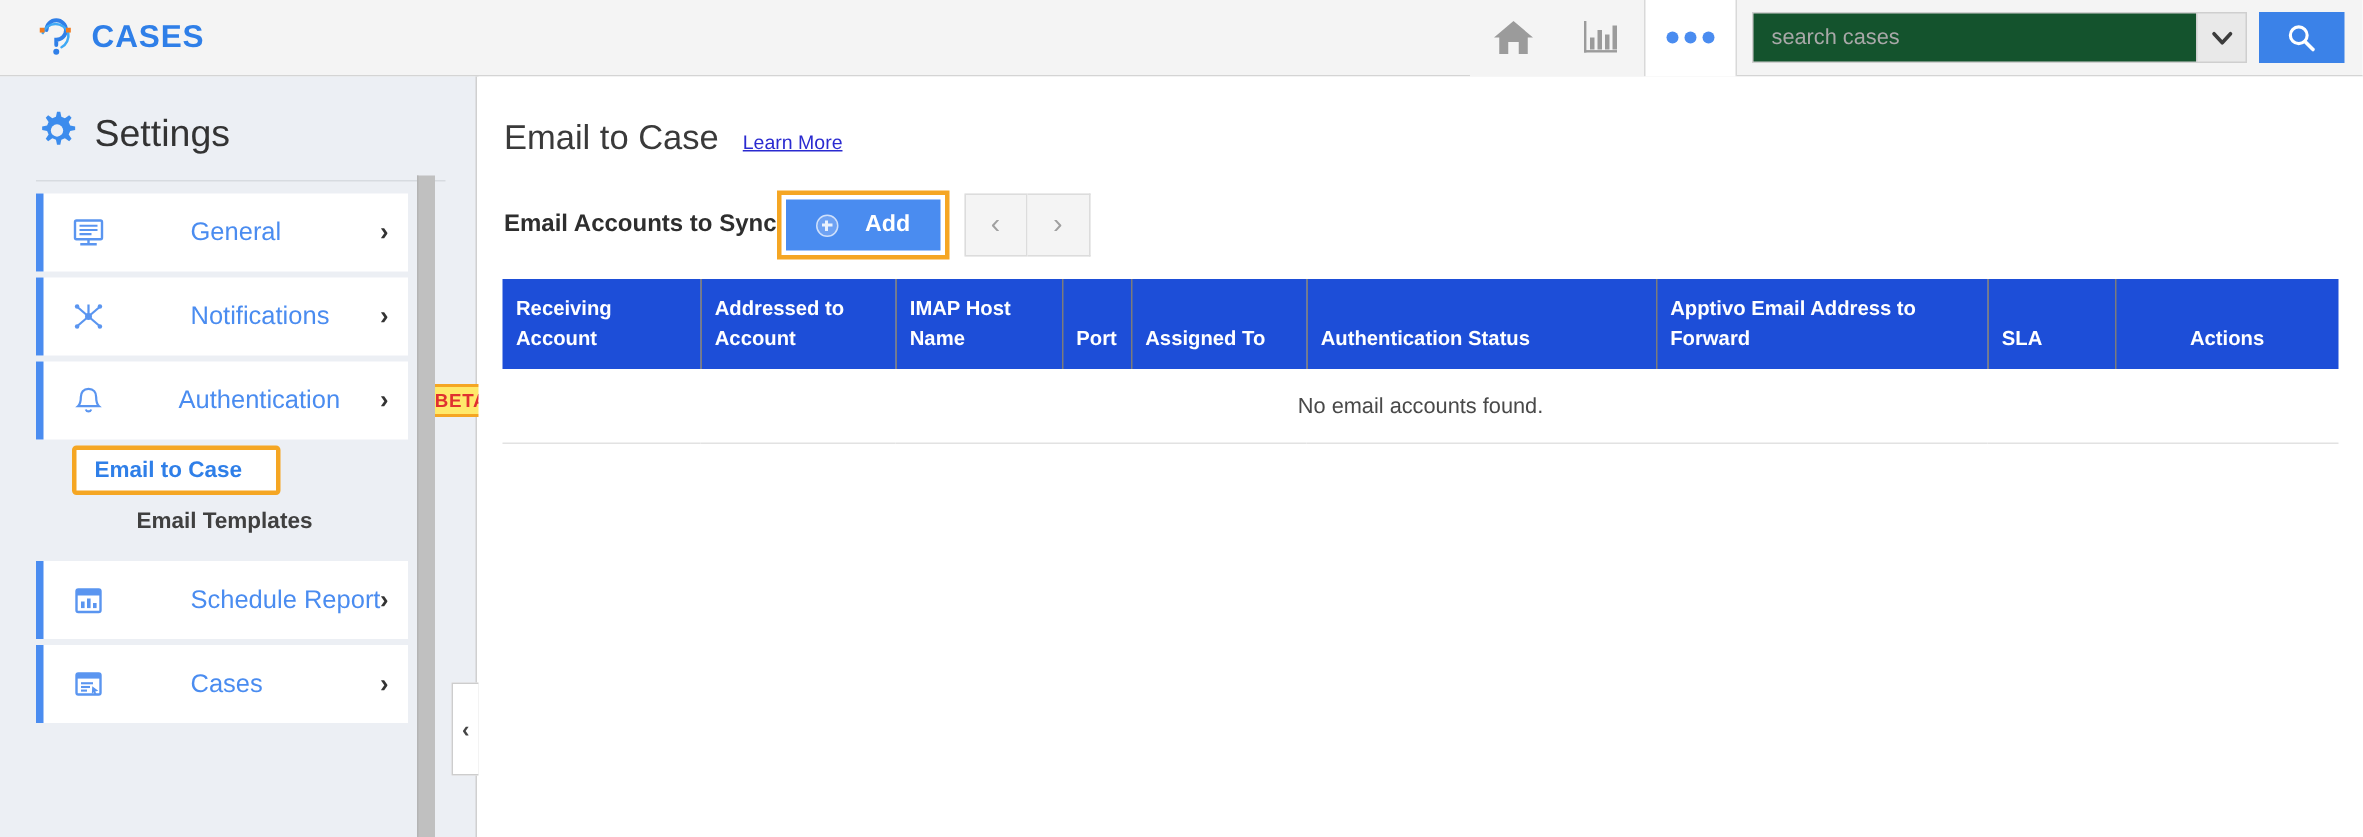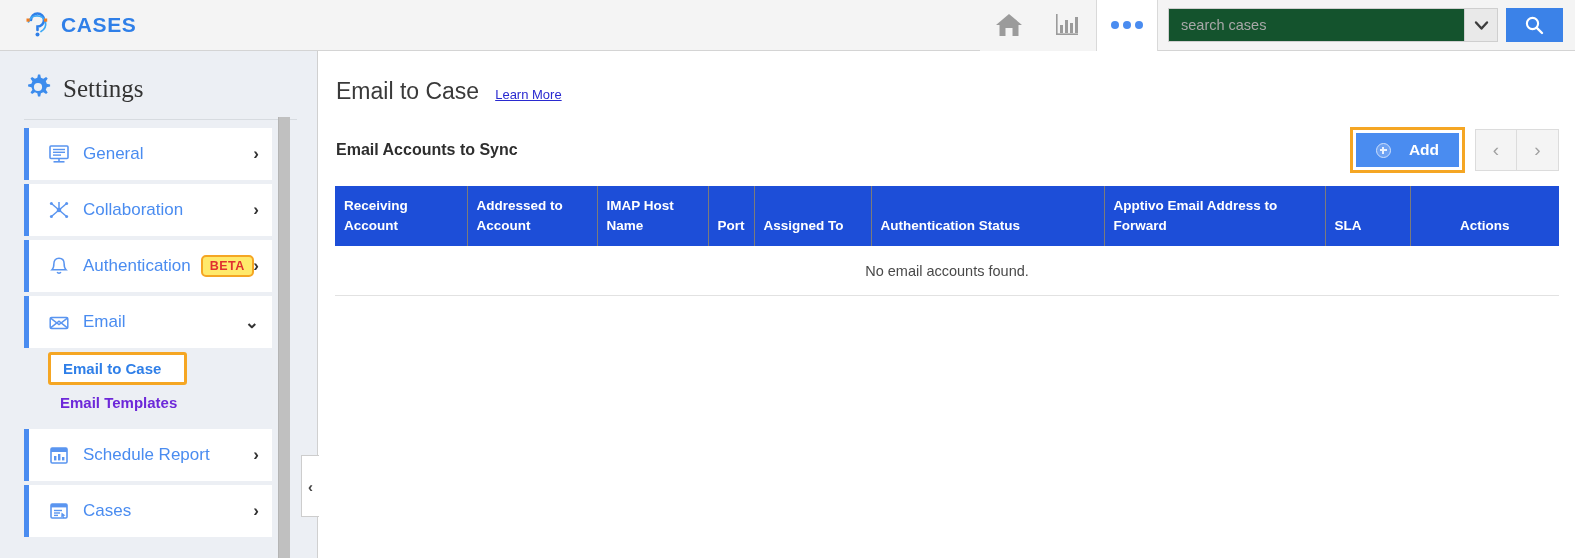--- a/index.html
+++ b/index.html
@@ -54,47 +54,48 @@
 
   
   .sidebar {
     position: absolute; top: 51px; left: 0; width: 318px; height: 507px;
     background: #eceff4; border-right: 1px solid #d0d0d0;
   }
   .settings-head {
     display: flex; align-items: center; gap: 11px;
     padding: 22px 0 14px 24px;
   }
-  .settings-title { font-size: 25px; color: #333; font-family: Liberation Serif, serif; }
+  .settings-title { font-size: 25px; color: #333; }
   .settings-rule { height: 1px; background: #d7dbe0; margin: 0 20px 0 24px; }
 
   .navlist { position: relative; margin-top: 8px; }
   .navitem {
     position: relative; height: 52px; background: #fff;
     margin-bottom: 4px; margin-right: 45px; margin-left: 24px;
     display: flex; align-items: center; padding-left: 19px;
     border-left: 5px solid #4a8cf0;
+    gap: 44px;
   }
   .navitem .nav-ico { width: 30px; display: flex; align-items: center; }
   .navitem .nav-label {
     font-size: 17px; color: #4a8cf0; margin-left: 5px;
   }
   .nav-badge {
     margin-left: 10px; background: #ffe96b; border: 2px solid #f5a623;
     border-radius: 5px; color: #e03030; font-size: 12.5px;
     font-weight: bold; padding: 2px 7px; letter-spacing: 0.5px;
   }
   .nav-chev {
     position: absolute; right: 13px; font-size: 17px;
     color: #333; font-weight: bold;
   }
 
   .subitem {
     height: 35px; display: flex; align-items: center;
-    padding-left: 60px; font-size: 15px; font-weight: bold; color: #6d28d9;
+    padding-left: 91px; font-size: 15px; font-weight: bold; color: #404040;
   }
   .subitem.active {
     color: #2f7fe8; margin-left: 48px; padding-left: 12px;
     width: 139px; height: 33px; background: #fff;
     border: 3px solid #f5a623; border-radius: 3px;
   }
 
   .sb-scroll {
     position: absolute; top: 66px; right: 27px;
     width: 12px; height: 441px; background: #c0c0c0;
@@ -111,21 +112,21 @@
 
   
   .main { position: absolute; top: 51px; left: 319px; width: 1256px; height: 507px; background: #fff; }
   .page-head { display: flex; align-items: baseline; padding: 27px 0 0 17px; }
   .page-title { font-size: 23px; color: #3a3a3a; }
   .learn-more {
     font-size: 13px; color: #2a2ad0; text-decoration: underline;
     margin-left: 16px;
   }
   .section-row {
-    display: flex; align-items: center; justify-content: space-between;
+    display: flex; align-items: center; justify-content: flex-start;
     padding: 22px 0 0 17px; padding-right: 16px;
   }
   .section-title { font-size: 16px; font-weight: bold; color: #2e2e2e; }
 
   .actions { display: flex; align-items: center; }
   .add-wrap { border: 3px solid #f5a623; padding: 3px; background: #fff; }
   .add-btn {
     width: 103px; height: 34px; background: #4a8cf0;
     display: flex; align-items: center; justify-content: center; gap: 18px;
   }
@@ -260,47 +261,36 @@
           <line x1="11" y1="10" x2="18" y2="4" stroke="#5a95f0" stroke-width="1.5"></line>
           <line x1="11" y1="10" x2="4" y2="16" stroke="#5a95f0" stroke-width="1.5"></line>
           <line x1="11" y1="10" x2="18" y2="16" stroke="#5a95f0" stroke-width="1.5"></line>
           <line x1="11" y1="10" x2="11" y2="2" stroke="#5a95f0" stroke-width="1.5"></line>
           <circle cx="3.4" cy="3.4" r="1.5" fill="#5a95f0"></circle>
           <circle cx="18.6" cy="3.4" r="1.5" fill="#5a95f0"></circle>
           <circle cx="3.4" cy="16.6" r="1.5" fill="#5a95f0"></circle>
           <circle cx="18.6" cy="16.6" r="1.5" fill="#5a95f0"></circle>
         </svg>
       </span>
-      <span class="nav-label">Collaboration</span>
+      <span class="nav-label">Notifications</span>
       <span class="nav-chev">›</span>
     </div>
 
     <div class="navitem">
       <span class="nav-ico">
         <svg width="22" height="20" viewBox="0 0 22 20">
           <path d="M11 2.2 C7.6 2.2 5.9 4.6 5.9 7.6 C5.9 12 4 13.8 4 13.8 L18 13.8 C18 13.8 16.1 12 16.1 7.6 C16.1 4.6 14.4 2.2 11 2.2 Z" stroke="#5a95f0" stroke-width="1.5" fill="none"></path>
           <path d="M9.2 16 A1.9 1.9 0 0 0 12.8 16" stroke="#5a95f0" stroke-width="1.5" fill="none"></path>
         </svg>
       </span>
       <span class="nav-label">Authentication</span>
       <span class="nav-badge">BETA</span>
       <span class="nav-chev">›</span>
     </div>
 
-    <div class="navitem">
-      <span class="nav-ico">
-        <svg width="22" height="20" viewBox="0 0 22 20">
-          <rect x="2.2" y="5.5" width="17.6" height="11" rx="1.3" stroke="#5a95f0" stroke-width="1.5" fill="none"></rect>
-          <path d="M2.6 15.8 L11 9.2 L19.4 15.8" stroke="#5a95f0" stroke-width="1.5" fill="none"></path>
-          <path d="M2.6 6.2 L11 12.6 L19.4 6.2" stroke="#5a95f0" stroke-width="1.5" fill="none"></path>
-        </svg>
-      </span>
-      <span class="nav-label">Email</span>
-      <span class="nav-chev">⌄</span>
-    </div>
 
     <div class="subitem active">
       <span>Email to Case</span>
     </div>
     <div class="subitem">
       <span>Email Templates</span>
     </div>
 
     <div class="navitem" style="margin-top:9px;text-align:center;">
       <span class="nav-ico">

